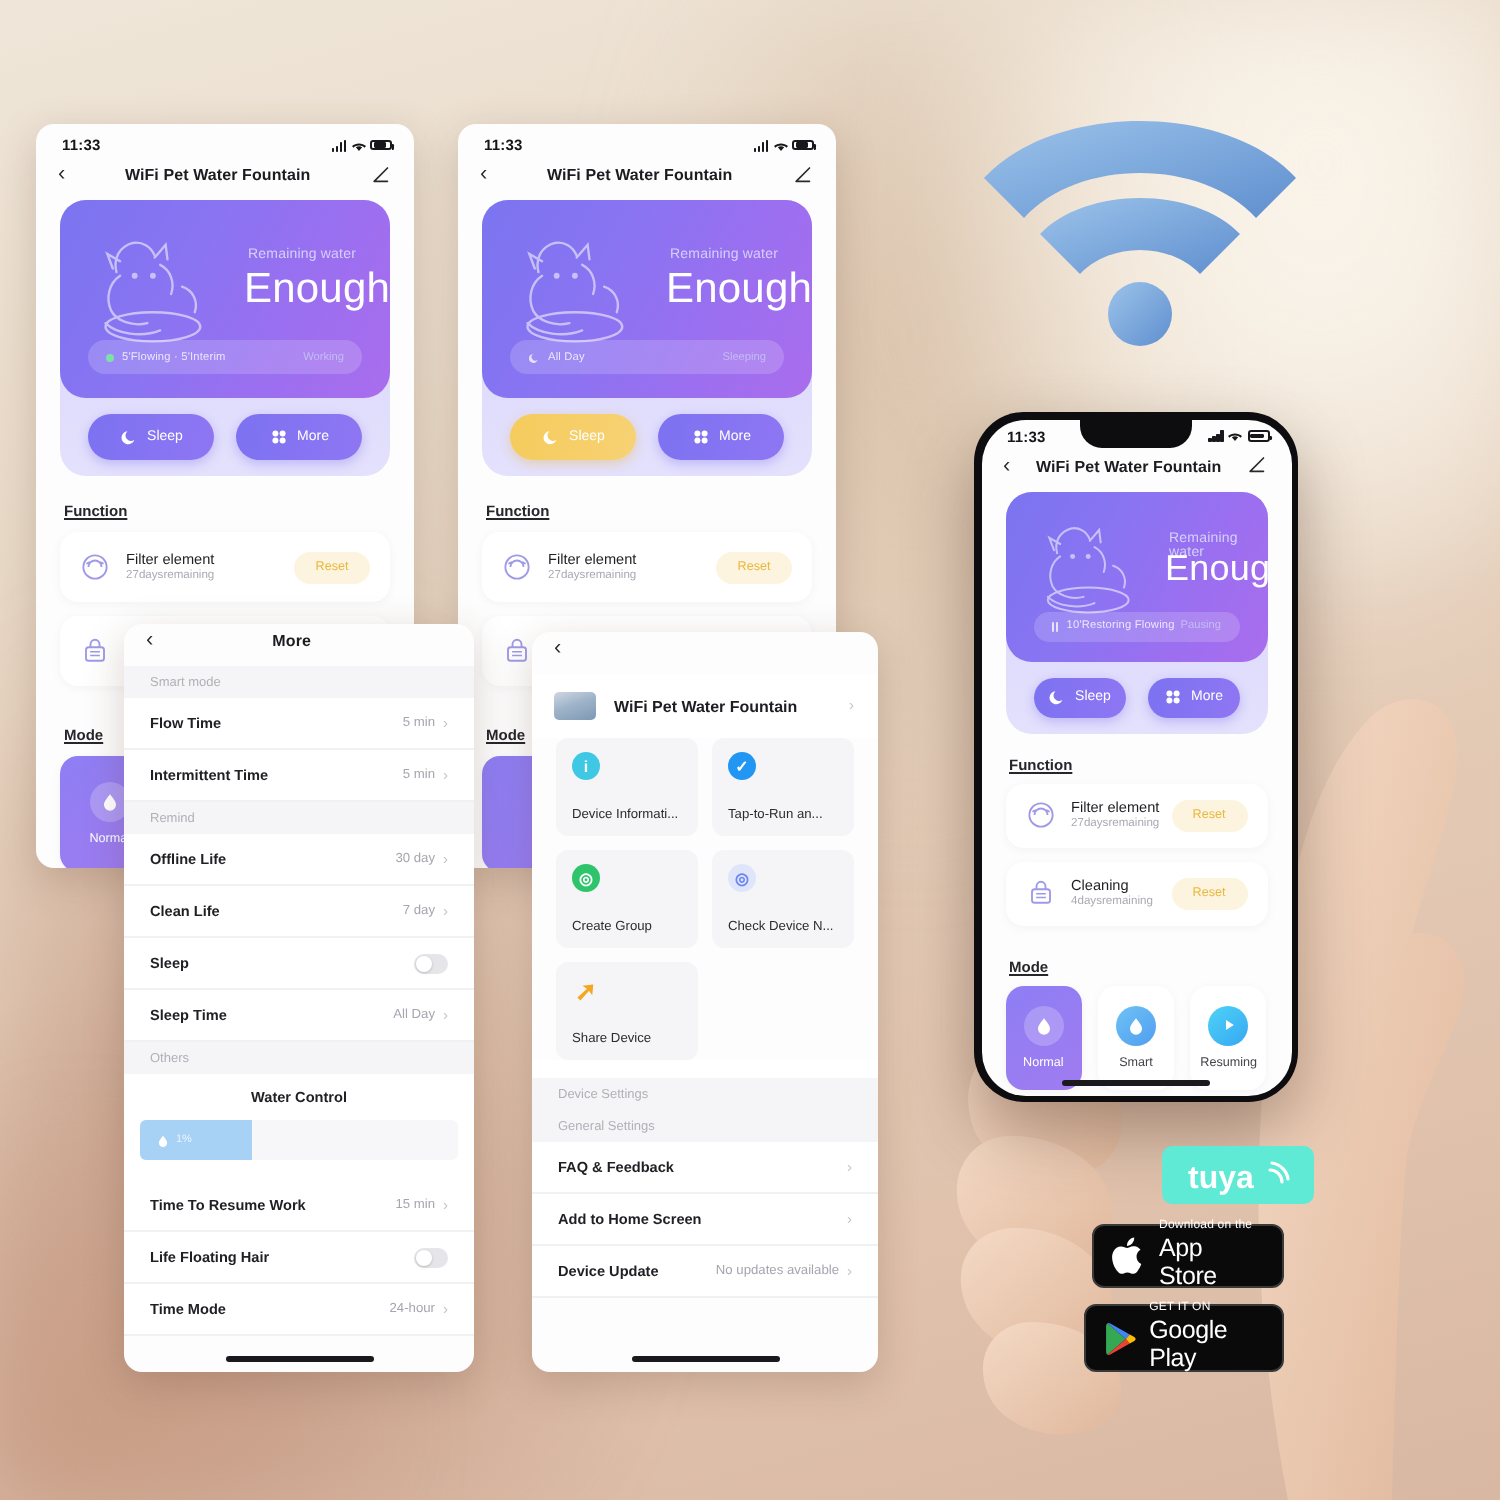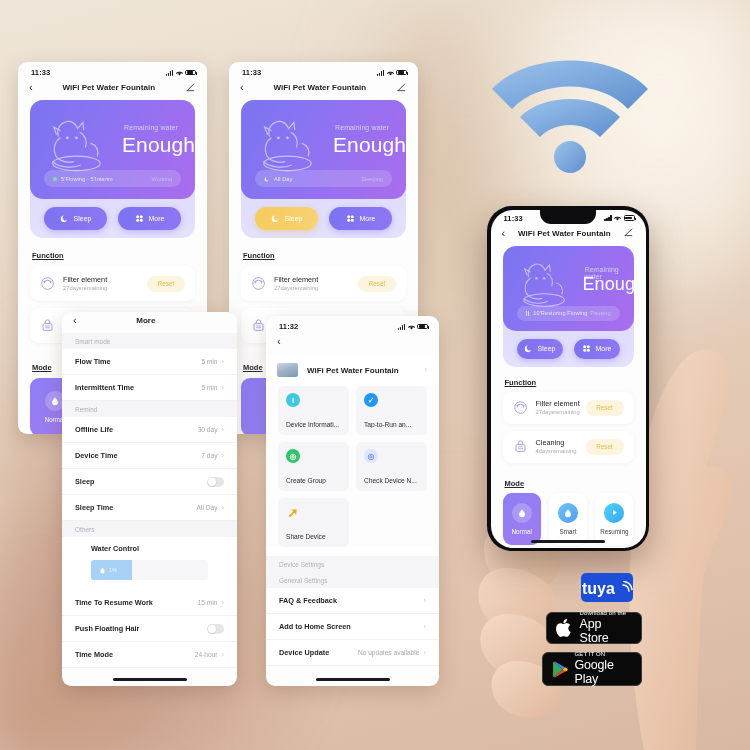--- a/index.html
+++ b/index.html
@@ -124,21 +124,21 @@
     padding:5px 13px 4px;}
   .lrow{display:flex;align-items:center;justify-content:space-between;
     padding:0 13px;height:25px;background:#fff;border-bottom:.6px solid #f1f1f3;}
   .lrow .lt{font-size:7.3px;font-weight:bold;color:#1f1f24;}
   .lrow .rt{display:flex;align-items:center;gap:4px;}
   .lrow .lv{font-size:6.6px;color:#a5a5af;}
   .carat{font-size:7.5px;color:#c5c5cd;line-height:1;}
   .toggle{width:17px;height:10px;border-radius:5px;background:#e6e6ea;position:relative;}
   .toggle i{position:absolute;left:1px;top:1px;width:8px;height:8px;border-radius:50%;
     background:#fff;box-shadow:0 .5px 1.5px rgba(0,0,0,.2);}
-  .wcblock{background:#fff;padding:0 29px 10px;}
+  .wcblock{background:#fff;padding:0 8px 10px;text-align:center;}
   .wctitle{font-size:7.3px;font-weight:bold;color:#1f1f24;padding:7px 0 7px;}
   .slider{height:20px;border-radius:3px;background:#f7f7f9;position:relative;overflow:hidden;}
   .slider .fill{position:absolute;left:0;top:0;bottom:0;width:35%;
     background:#a7d2f5;display:flex;align-items:center;gap:3px;padding-left:8px;
     box-sizing:border-box;}
   .slider .fill span{font-size:5.5px;color:#eaf5ff;}
 
   
   .devhdr{display:flex;align-items:center;padding:9px 12px 9px 11px;gap:9px;background:#fff;}
   .devthumb{width:21px;height:14px;border-radius:2.5px;flex:none;
@@ -158,22 +158,22 @@
   .hand{position:absolute;left:448px;top:175px;width:290px;height:575px;}
   .phone{position:absolute;left:487px;top:206px;width:162px;height:345px;
     background:#0d0d10;border-radius:25px;padding:3.5px;box-sizing:border-box;
     box-shadow:0 14px 34px rgba(70,45,30,.4);}
   .pscreen{width:100%;height:100%;background:#fdfdfd;border-radius:22px;
     overflow:hidden;position:relative;}
   .notch{position:absolute;left:50%;transform:translateX(-50%);top:0;
     width:56px;height:14px;background:#0d0d10;border-radius:0 0 11px 11px;z-index:5;}
 
   
-  .tuya{position:absolute;left:581px;top:573px;width:52px;height:29px;
-    background:#1d4ed8;border-radius:5px;display:flex;align-items:center;
+  .tuya{position:absolute;left:581px;top:573px;width:76px;height:29px;
+    background:#5eead4;border-radius:5px;display:flex;align-items:center;
     justify-content:center;}
   .storebadge{position:absolute;background:#0a0a0a;border-radius:6px;
     display:flex;align-items:center;gap:6px;padding:0 9px;box-sizing:border-box;
     border:.8px solid #3a3a3a;}
   .b-apple{left:546px;top:612px;width:96px;height:32px;}
   .b-google{left:542px;top:652px;width:100px;height:34px;}
   .bd-sm{font-size:6px;color:#fff;line-height:1.1;letter-spacing:.1px;}
   .bd-lg{font-size:12.5px;color:#fff;line-height:1.15;letter-spacing:-.2px;}
 </style>
 </head>
@@ -454,21 +454,21 @@
 
   <div class="lgrouptitle">Remind</div>
   <div class="lrow">
     <div class="lt">Offline Life</div>
     <div class="rt">
         <div class="lv">30 day</div>
         <div class="carat">›</div>
       </div>
   </div>
   <div class="lrow">
-    <div class="lt">Device Time</div>
+    <div class="lt">Clean Life</div>
     <div class="rt">
         <div class="lv">7 day</div>
         <div class="carat">›</div>
       </div>
   </div>
   <div class="lrow">
     <div class="lt">Sleep</div>
     <div class="toggle">
         <i></i>
       </div>
@@ -494,53 +494,36 @@
     </div>
   </div>
   <div class="lrow">
     <div class="lt">Time To Resume Work</div>
     <div class="rt">
         <div class="lv">15 min</div>
         <div class="carat">›</div>
       </div>
   </div>
   <div class="lrow">
-    <div class="lt">Push Floating Hair</div>
+    <div class="lt">Life Floating Hair</div>
     <div class="toggle">
         <i></i>
       </div>
   </div>
   <div class="lrow">
     <div class="lt">Time Mode</div>
     <div class="rt">
         <div class="lv">24-hour</div>
         <div class="carat">›</div>
       </div>
   </div>
   <div class="homebar"></div>
 </div>
 
 <div class="screen s4">
-  <div class="sbar">
-    <div class="time">11:32</div>
-    <div class="icons">
-      <div class="sig">
-          <i></i>
-          <i></i>
-          <i></i>
-          <i></i>
-        </div>
-      <svg class="wf" viewBox="0 0 12 10">
-          <path d="M6 9.2 L3.3 6.1 C4.8 4.8 7.2 4.8 8.7 6.1 Z M6 4.6 C4.1 4.6 2.4 5.3 1.2 6.5 L0 5.1 C1.6 3.6 3.7 2.8 6 2.8 C8.3 2.8 10.4 3.6 12 5.1 L10.8 6.5 C9.6 5.3 7.9 4.6 6 4.6 Z" fill="#18181c"></path>
-        </svg>
-      <div class="batt">
-          <i></i>
-        </div>
-    </div>
-  </div>
   <div class="navbar">
     <div class="chev-back">‹</div>
     <div style="width:10px"></div>
   </div>
   <div class="devhdr">
     <div class="devthumb"></div>
     <div class="devname">WiFi Pet Water Fountain</div>
     <div class="carat">›</div>
   </div>
   <div class="gridwrap">

